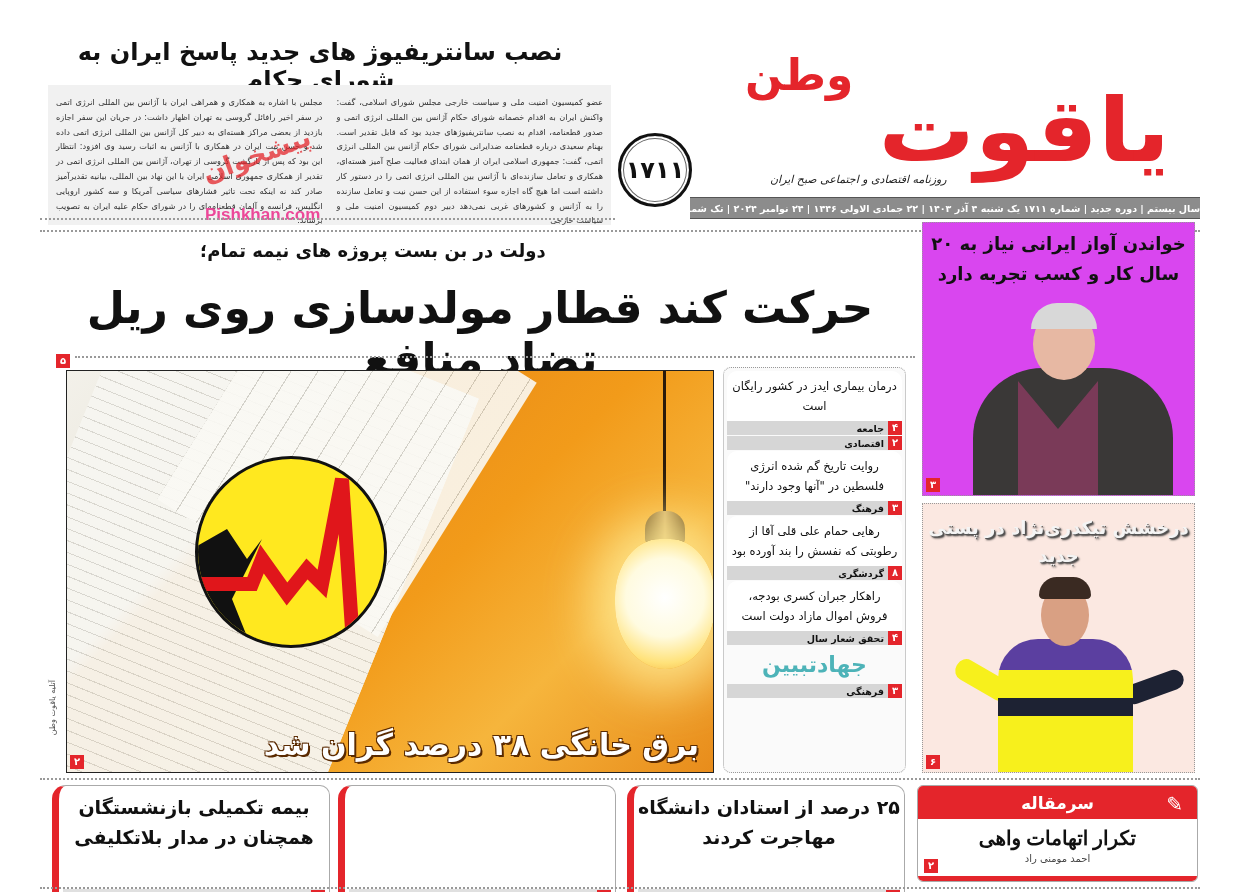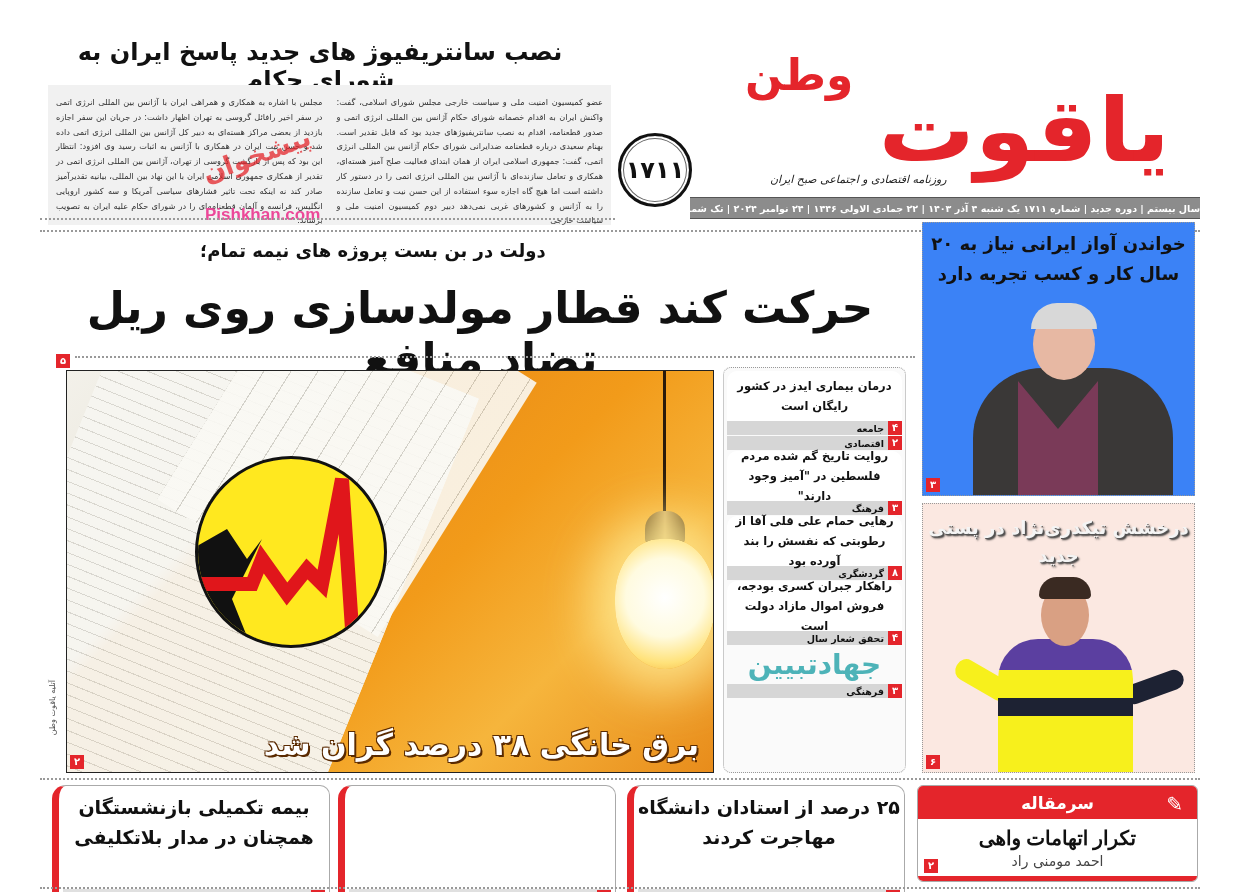--- a/index.html
+++ b/index.html
@@ -38,26 +38,26 @@
   .badge-circle { position: absolute; left: 128px; top: 85px; width: 192px; height: 192px; border-radius: 50%; background: #ffe81f; border: 3px solid #111; overflow: hidden; }
   .bulb-cord { position: absolute; left: 596px; top: 0; width: 3px; height: 140px; background: #2a1a0a; }
   .bulb-cap { position: absolute; left: 578px; top: 140px; width: 40px; height: 32px; border-radius: 18px 18px 4px 4px; background: linear-gradient(90deg,#6b4a1a,#d4b06a,#6b4a1a); }
   .bulb-glass { position: absolute; left: 548px; top: 168px; width: 100px; height: 130px; border-radius: 45% 45% 50% 50%; background: radial-gradient(circle at 50% 45%, #ffffff 0%, #fffbe0 45%, #ffe27a 75%, rgba(255,210,80,0.2) 100%); box-shadow: 0 0 50px 22px rgba(255,236,150,0.85); }
   .image-caption { position: absolute; right: 14px; bottom: 10px; font-size: 30px; font-weight: 900; color: #fff; text-shadow: 2px 2px 0 #5a2a00, -1px -1px 0 #5a2a00, 1px -1px 0 #5a2a00, -1px 1px 0 #5a2a00; }
   .photo-credit { left: 48px; top: 680px; font-size: 8px; color: #555; writing-mode: vertical-rl; transform: rotate(180deg); }
 
   
   .mid-col { left: 723px; top: 367px; width: 183px; height: 406px; border: 1.5px dotted #999; border-radius: 8px; padding: 3px; background: #fafafa; }
   .mid-item { margin-bottom: 1px; }
-  .mid-title { background: #fff; border-radius: 10px 10px 0 0; text-align: center; font-weight: 700; font-size: 11.5px; line-height: 20px; padding: 3px 4px; color: #111; height: 50px; display: flex; align-items: center; justify-content: center; }
+  .mid-title { background: #fff; border-radius: 10px 10px 0 0; text-align: center; font-weight: 400; font-size: 11.5px; line-height: 20px; padding: 3px 4px; color: #111; height: 50px; display: flex; align-items: center; justify-content: center; }
   .mid-cat { height: 14px; background: #d6d6d6; display: flex; align-items: center; gap: 4px; font-size: 9.5px; font-weight: 700; }
-  .jahad { text-align: center; font-size: 28px; font-weight: 900; color: #4db3b8; letter-spacing: 2px; height: 38px; line-height: 38px; }
-
-  
-  .right-box1 { left: 922px; top: 222px; width: 273px; height: 274px; border: 1.5px dotted #999; background: #3b82f6; overflow: hidden; }
+  .jahad { text-align: center; font-size: 22px; font-weight: 900; color: #4db3b8; letter-spacing: 2px; height: 38px; line-height: 38px; }
+
+  
+  .right-box1 { left: 922px; top: 222px; width: 273px; height: 274px; border: 1.5px dotted #999; background: #d946ef; overflow: hidden; }
   .right-box1 .title { text-align: center; font-weight: 900; font-size: 18px; line-height: 30px; padding-top: 6px; color: #111; }
   .person1 { position: absolute; left: 40px; top: 80px; width: 200px; height: 195px; }
   .p1-head { position: absolute; left: 70px; top: 5px; width: 62px; height: 72px; border-radius: 50%; background: #e7b8a3; }
   .p1-hair { position: absolute; left: 68px; top: 0; width: 66px; height: 26px; border-radius: 32px 32px 0 0; background: #d8d8d8; }
   .p1-body { position: absolute; left: 10px; top: 65px; width: 200px; height: 140px; border-radius: 70px 70px 0 0; background: #3a3837; }
   .p1-sweater { position: absolute; left: 55px; top: 78px; width: 80px; height: 120px; background: #7a3a58; clip-path: polygon(0 0,50% 40%,100% 0,100% 100%,0 100%); }
 
   .right-box2 { left: 922px; top: 503px; width: 273px; height: 270px; border: 1.5px dotted #999; background: #fbe8e1; overflow: hidden; }
   .right-box2 .title { text-align: center; font-weight: 900; font-size: 18px; line-height: 28px; padding-top: 10px; color: #f4f4f4; text-shadow: 1px 1px 0 #555, 2px 2px 2px #333; }
   .player { position: absolute; left: 30px; top: 135px; width: 230px; height: 135px; }
@@ -71,21 +71,21 @@
 
   
   .bottom-card { top: 785px; height: 124px; border: 1.5px solid #aaa; border-left: 7px solid #e4252b; border-radius: 14px 10px 10px 14px; background: #fff; overflow: hidden; }
   .bottom-card .bt { text-align: center; font-weight: 900; font-size: 19px; line-height: 30px; padding-top: 6px; color: #111; }
   .bottom-card .bcat { position: absolute; left: 4px; right: 4px; bottom: 4px; height: 15px; background: #e0e0e0; display: flex; align-items: center; gap: 4px; font-size: 9.5px; font-weight: 700; }
 
   .editorial { left: 917px; top: 785px; width: 281px; height: 97px; border: 1.5px solid #aaa; border-radius: 6px; overflow: hidden; background: #fff; }
   .ed-head { height: 33px; background: #e4252b; color: #fff; display: flex; align-items: center; justify-content: center; font-weight: 900; font-size: 17px; position: relative; }
   .ed-icon { position: absolute; right: 14px; top: 6px; font-size: 20px; color: #fff; }
   .ed-title { text-align: center; font-weight: 900; font-size: 20px; line-height: 30px; padding-top: 4px; font-family: Liberation Serif, serif; }
-  .ed-author { text-align: center; font-size: 14px; color: #444; }
+  .ed-author { text-align: center; font-size: 10px; color: #444; }
   .ed-bar { position: absolute; left: 0; right: 0; bottom: 0; height: 5px; background: #e4252b; }
   .ed-tag { position: absolute; left: 6px; bottom: 8px; }
 </style>
 </head>
 <body>
 
 <div class="abs masthead">
   <div class="logo-sub">وطن</div>
   <div class="logo-main">یاقوت</div>
   <div class="tagline">روزنامه اقتصادی و اجتماعی صبح ایران</div>
@@ -138,21 +138,21 @@
         <span>جامعه</span>
       </div>
   </div>
   <div class="mid-item">
     <div class="mid-cat">
         <span class="page-tag">۲</span>
         <span>اقتصادی</span>
       </div>
   </div>
   <div class="mid-item">
-    <div class="mid-title">روایت تاریخ گم شده مردم فلسطین در "آمیز وجود دارند"</div>
+    <div class="mid-title">روایت تاریخ گم شده انرژی فلسطین در "آنها وجود دارند"</div>
     <div class="mid-cat">
         <span class="page-tag">۳</span>
         <span>فرهنگ</span>
       </div>
   </div>
   <div class="mid-item">
     <div class="mid-title">رهایی حمام علی قلی آقا از رطوبتی که نفسش را بند آورده بود</div>
     <div class="mid-cat">
         <span class="page-tag">۸</span>
         <span>گردشگری</span>

